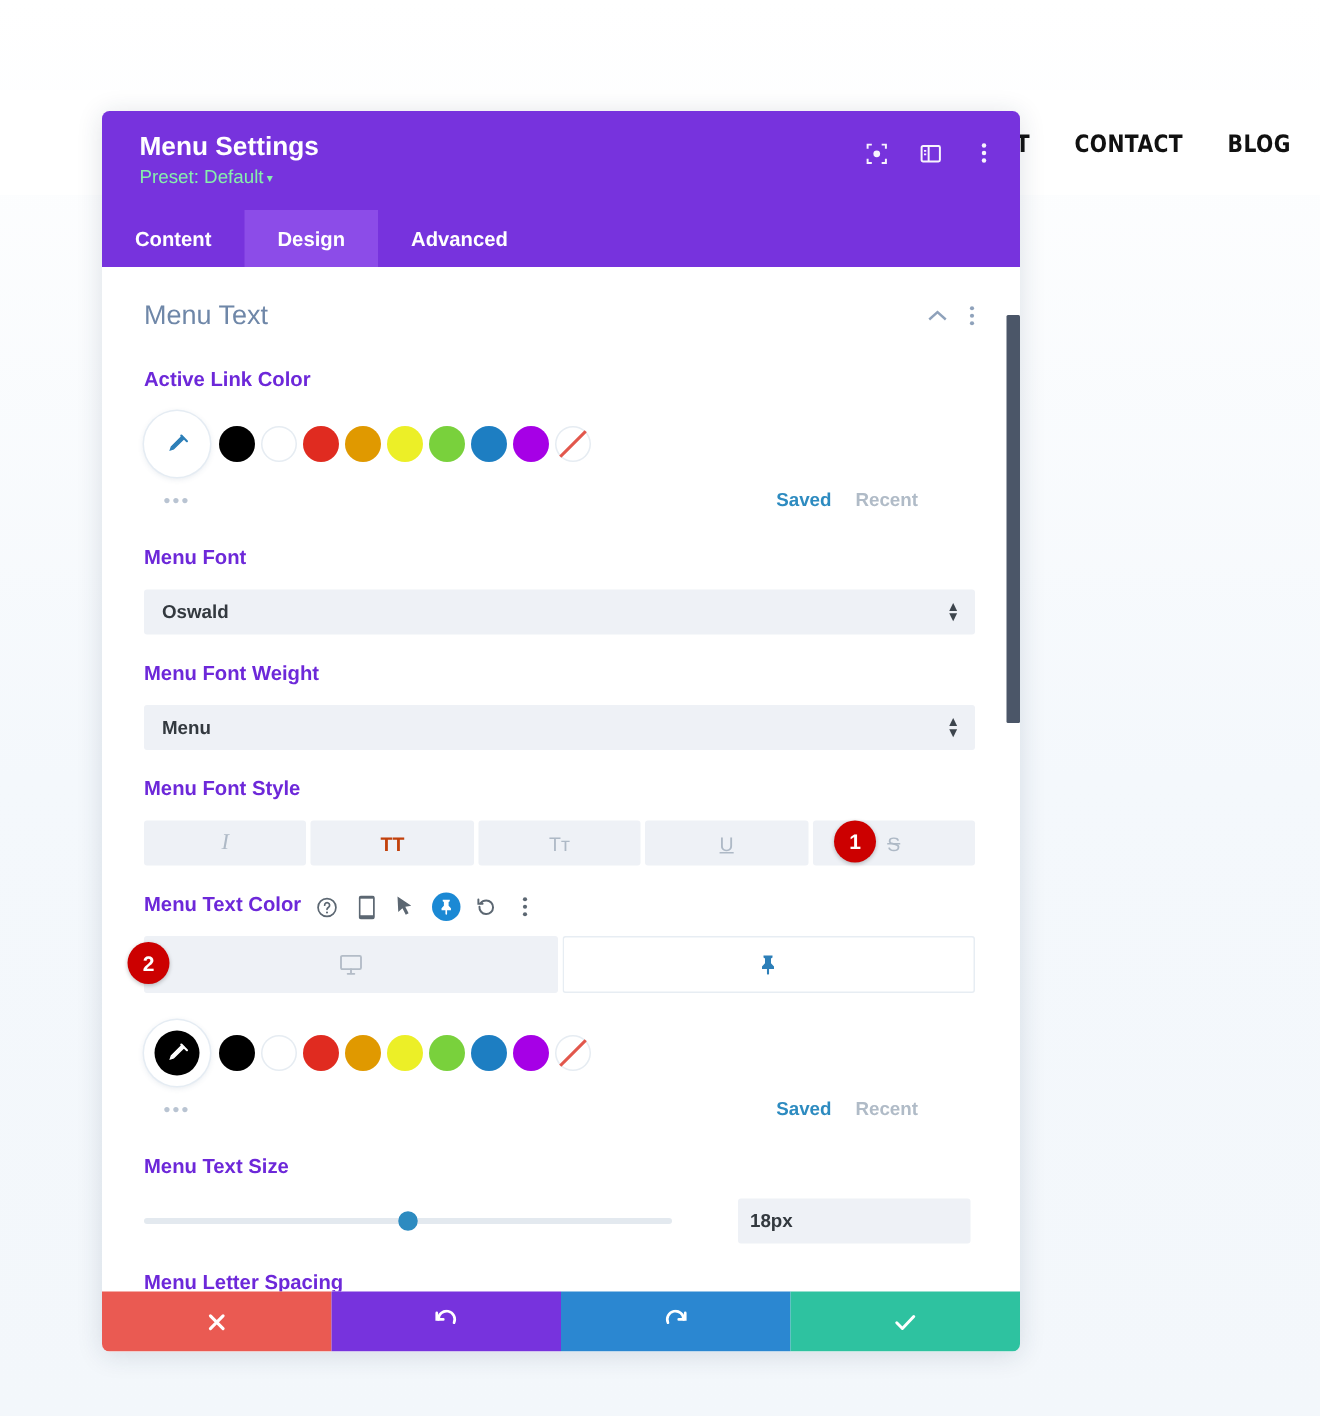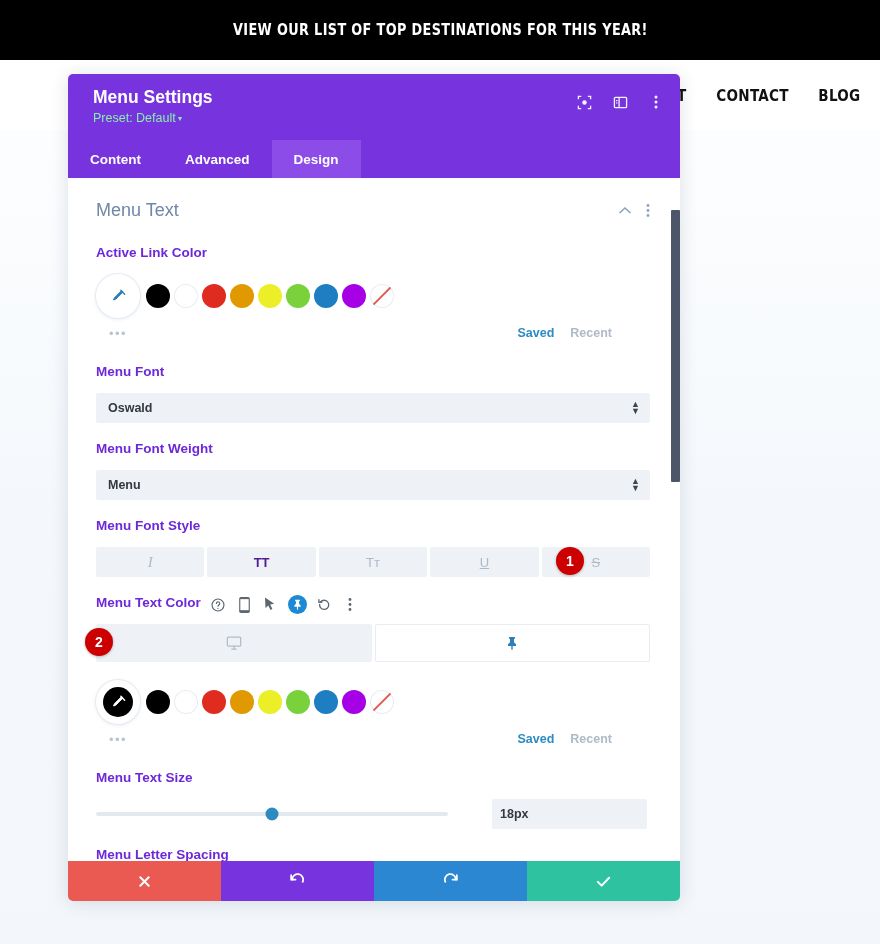--- a/index.html
+++ b/index.html
@@ -257,21 +257,21 @@
   .style-row { display: flex; gap: 3px; }
   .style-btn {
     flex: 1;
     height: 30px;
     background: #eef1f6;
     border-radius: 2px;
     display: flex; align-items: center; justify-content: center;
     color: #aeb9c6;
     font-size: 13px;
   }
-  .style-btn.active { color: #4c1d95; font-weight: bold; }
+  .style-btn.active { color: #c2410c; font-weight: bold; }
 
   
   .inline-label {
     display: flex; align-items: center; gap: 9px;
     margin-bottom: 10px;
   }
   .inline-label .field-label { margin-bottom: 4px; }
   .ic {
     width: 17px; height: 17px;
     display: flex; align-items: center; justify-content: center;
@@ -369,23 +369,20 @@
   .fb-cancel { background: #ea5a52; }
   .fb-undo   { background: #7733dd; }
   .fb-redo   { background: #2b87d1; }
   .fb-save   { background: #2ec2a0; }
 </style>
 </head>
 <body>
 
 <div id="page">
 
-  <div class="promo-bar">
-    <div class="promo-text">VIEW OUR LIST OF TOP DESTINATIONS FOR THIS YEAR!</div>
-  </div>
 
   <div class="site-header">
     <div class="site-nav">
       <a href="#">OUT</a>
       <a href="#">CONTACT</a>
       <a href="#">BLOG</a>
     </div>
   </div>
 
   <div class="modal">
@@ -415,22 +412,22 @@
             <circle cx="2" cy="3" r="1.5"></circle>
               <circle cx="2" cy="8" r="1.5"></circle>
               <circle cx="2" cy="13" r="1.5"></circle>
           </svg>
         </div>
       </div>
     </div>
 
     <div class="modal-tabs">
       <div class="tab">Content</div>
+      <div class="tab active">Design</div>
       <div class="tab">Advanced</div>
-      <div class="tab active">Design</div>
     </div>
 
     <div class="modal-body">
 
       <div class="scroll-track">
         <div class="scroll-thumb"></div>
       </div>
 
       <div class="content">
 

